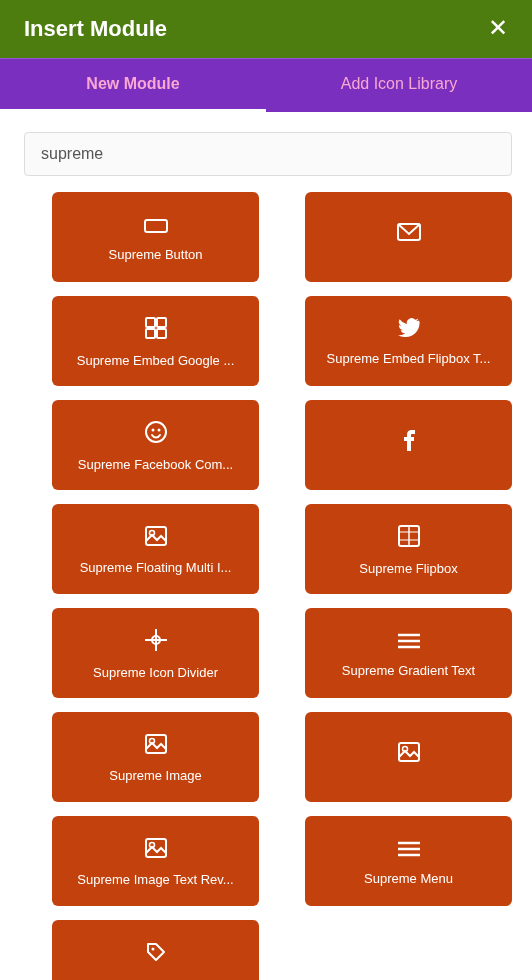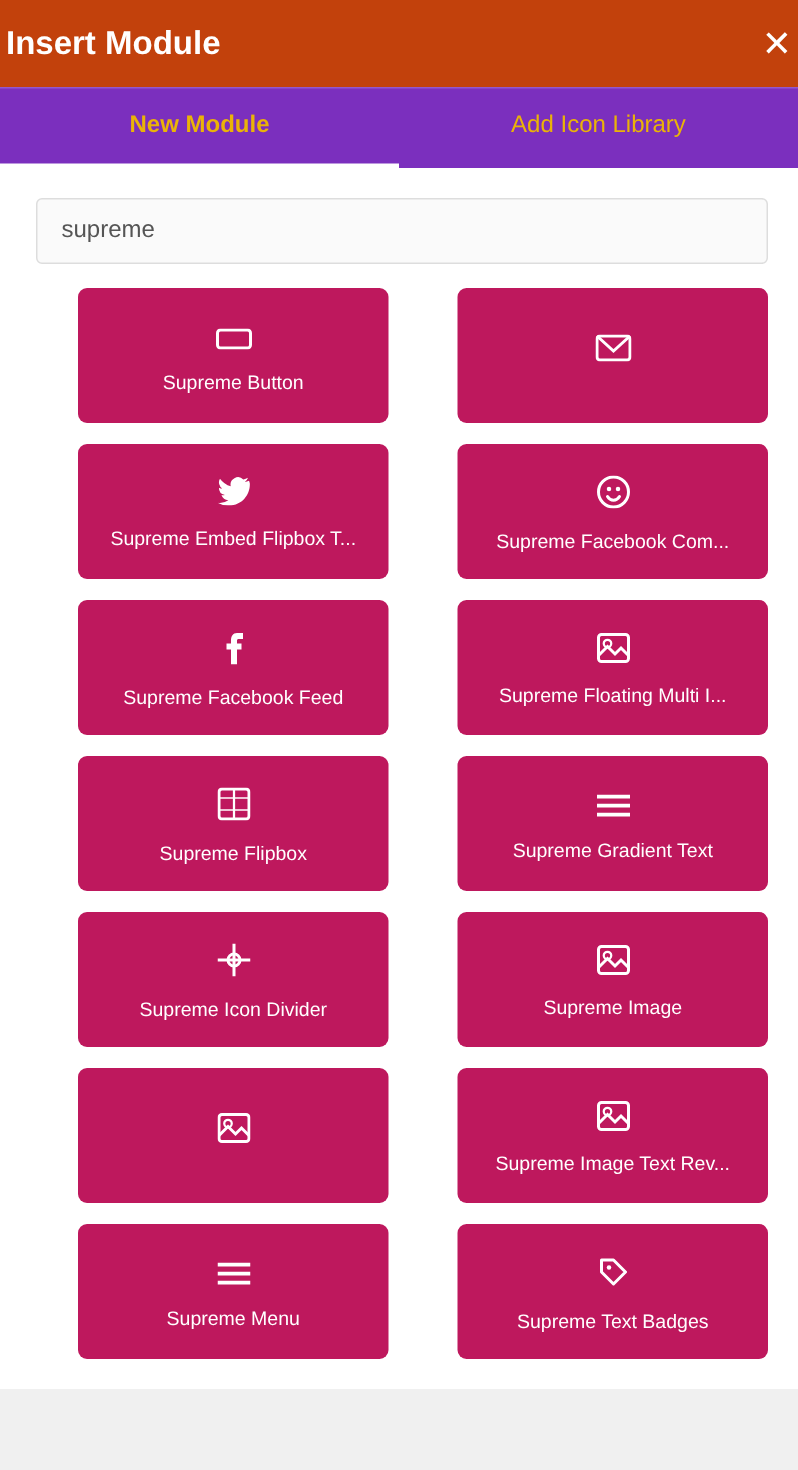--- a/index.html
+++ b/index.html
@@ -5,25 +5,25 @@
     * { box-sizing: border-box; margin: 0; padding: 0; }
     body {
       width: 532px;
       min-height: 980px;
       font-family: Arial, sans-serif;
       background: #f0f0f0;
       overflow-x: hidden;
     }
 
     .modal-header {
-      background: #c2410c;
+      background: #4d7c0f;
       display: flex;
-      align-items: flex-end;
+      align-items: flex-start;
       justify-content: space-between;
-      padding: 16px 4px;
+      padding: 16px 24px;
     }
 
     .modal-title {
       color: #fff;
       font-size: 22px;
       font-weight: bold;
     }
 
     .close-btn {
       color: #fff;
@@ -37,21 +37,21 @@
     .tabs {
       background: #7b2fbe;
       display: flex;
       border-top: 1px solid rgba(255,255,255,0.2);
     }
 
     .tab {
       flex: 1;
       text-align: center;
       padding: 16px 0;
-      color: #eab308;
+      color: #f9a8d4;
       font-size: 16px;
       cursor: pointer;
       font-weight: 500;
     }
 
     .tab.active {
       border-bottom: 3px solid #fff;
       font-weight: bold;
     }
 
@@ -73,21 +73,21 @@
 
     .grid-area {
       background: #fff;
       padding: 16px 20px 20px 20px;
       display: grid;
       grid-template-columns: 1fr 1fr;
       gap: 14px;
     }
 
     .module-card {
-      background: #be185d;
+      background: #c2410c;
       border-radius: 6px;
       display: flex;
       flex-direction: column;
       align-items: center;
       justify-content: center;
       padding: 18px 10px 14px 10px;
       cursor: pointer;
       transition: background 0.2s;
       min-height: 90px;
       margin-left: 32px;
@@ -136,74 +136,82 @@
         </svg></div>
       <div class="module-label">Supreme Button</div>
     </div>
     <div class="module-card">
       <div class="module-icon"><svg width="24" height="18" viewBox="0 0 24 18" fill="none">
           <rect x="1" y="1" width="22" height="16" rx="2" stroke="white" stroke-width="2"></rect>
           <polyline points="1,1 12,11 23,1" stroke="white" stroke-width="2" fill="none"></polyline>
         </svg></div>
     </div>
     <div class="module-card">
+      <div class="module-icon"><svg width="22" height="22" viewBox="0 0 22 22" fill="none">
+          <rect x="1" y="1" width="9" height="9" rx="1" stroke="white" stroke-width="2"></rect>
+          <rect x="12" y="1" width="9" height="9" rx="1" stroke="white" stroke-width="2"></rect>
+          <rect x="1" y="12" width="9" height="9" rx="1" stroke="white" stroke-width="2"></rect>
+          <rect x="12" y="12" width="9" height="9" rx="1" stroke="white" stroke-width="2"></rect>
+        </svg></div>
+      <div class="module-label">Supreme Embed Google ...</div>
+    </div>
+    <div class="module-card">
       <div class="module-icon"><svg width="22" height="19" viewBox="0 0 22 19" fill="white" xmlns="http://www.w3.org/2000/svg">
           <path d="M21 2.5a10 10 0 01-2.83.77 4.96 4.96 0 002.17-2.72c-.95.56-2 .96-3.12 1.19a4.92 4.92 0 00-8.38 4.49A13.96 13.96 0 011.64 1.15a4.92 4.92 0 001.52 6.57 4.9 4.9 0 01-2.23-.61v.06a4.92 4.92 0 003.95 4.83 4.94 4.94 0 01-2.22.08 4.93 4.93 0 004.6 3.42A9.87 9.87 0 010 17.16 13.94 13.94 0 007.55 19c9.06 0 14.02-7.5 14.02-14.02 0-.21 0-.42-.02-.63A10 10 0 0021 2.5z"></path>
         </svg></div>
       <div class="module-label">Supreme Embed Flipbox T...</div>
     </div>
     <div class="module-card">
       <div class="module-icon"><svg width="22" height="22" viewBox="0 0 22 22" fill="none">
           <circle cx="11" cy="11" r="10" stroke="white" stroke-width="2"></circle>
           <circle cx="8" cy="9" r="1.5" fill="white"></circle>
           <circle cx="14" cy="9" r="1.5" fill="white"></circle>
           <path d="M7 14s1.5 2.5 4 2.5 4-2.5 4-2.5" stroke="white" stroke-width="2" stroke-linecap="round"></path>
         </svg></div>
       <div class="module-label">Supreme Facebook Com...</div>
     </div>
     <div class="module-card">
       <div class="module-icon"><svg width="14" height="22" viewBox="0 0 14 22" fill="white">
           <path d="M9 8H12V12H9V22H5V12H2V8H5V6C5 3.24 6.24 1 9 1H13V5H10C9.45 5 9 5.45 9 6V8Z"></path>
         </svg></div>
-      <div class="module-label">Supreme Facebook Feed</div>
     </div>
     <div class="module-card">
       <div class="module-icon"><svg width="22" height="20" viewBox="0 0 22 20" fill="none">
           <rect x="1" y="1" width="20" height="18" rx="2" stroke="white" stroke-width="2"></rect>
           <circle cx="7" cy="7" r="2.5" stroke="white" stroke-width="1.5"></circle>
           <polyline points="1,15 7,9 12,14 16,10 21,15" stroke="white" stroke-width="2" fill="none"></polyline>
         </svg></div>
       <div class="module-label">Supreme Floating Multi I...</div>
     </div>
     <div class="module-card">
       <div class="module-icon"><svg width="22" height="22" viewBox="0 0 22 22" fill="none">
           <rect x="1" y="1" width="20" height="20" rx="2" stroke="white" stroke-width="2"></rect>
           <line x1="11" y1="1" x2="11" y2="21" stroke="white" stroke-width="1.5"></line>
           <line x1="1" y1="7" x2="21" y2="7" stroke="white" stroke-width="1"></line>
           <line x1="1" y1="15" x2="21" y2="15" stroke="white" stroke-width="1"></line>
         </svg></div>
       <div class="module-label">Supreme Flipbox</div>
     </div>
     <div class="module-card">
+      <div class="module-icon"><svg width="22" height="22" viewBox="0 0 22 22" fill="none">
+          <line x1="0" y1="11" x2="22" y2="11" stroke="white" stroke-width="2"></line>
+          <line x1="11" y1="0" x2="11" y2="22" stroke="white" stroke-width="2"></line>
+          <circle cx="11" cy="11" r="4" stroke="white" stroke-width="2"></circle>
+        </svg></div>
+      <div class="module-label">Supreme Icon Divider</div>
+    </div>
+    <div class="module-card">
       <div class="module-icon"><svg width="22" height="16" viewBox="0 0 22 16" fill="none">
           <line x1="0" y1="2" x2="22" y2="2" stroke="white" stroke-width="2.5"></line>
           <line x1="0" y1="8" x2="22" y2="8" stroke="white" stroke-width="2.5"></line>
           <line x1="0" y1="14" x2="22" y2="14" stroke="white" stroke-width="2.5"></line>
         </svg></div>
       <div class="module-label">Supreme Gradient Text</div>
     </div>
     <div class="module-card">
-      <div class="module-icon"><svg width="22" height="22" viewBox="0 0 22 22" fill="none">
-          <line x1="0" y1="11" x2="22" y2="11" stroke="white" stroke-width="2"></line>
-          <line x1="11" y1="0" x2="11" y2="22" stroke="white" stroke-width="2"></line>
-          <circle cx="11" cy="11" r="4" stroke="white" stroke-width="2"></circle>
-        </svg></div>
-      <div class="module-label">Supreme Icon Divider</div>
-    </div>
-    <div class="module-card">
       <div class="module-icon"><svg width="22" height="20" viewBox="0 0 22 20" fill="none">
           <rect x="1" y="1" width="20" height="18" rx="2" stroke="white" stroke-width="2"></rect>
           <circle cx="7" cy="7" r="2.5" stroke="white" stroke-width="1.5"></circle>
           <polyline points="1,15 7,9 12,14 16,10 21,15" stroke="white" stroke-width="2" fill="none"></polyline>
         </svg></div>
       <div class="module-label">Supreme Image</div>
     </div>
     <div class="module-card">
       <div class="module-icon"><svg width="22" height="20" viewBox="0 0 22 20" fill="none">
           <rect x="1" y="1" width="20" height="18" rx="2" stroke="white" stroke-width="2"></rect>

